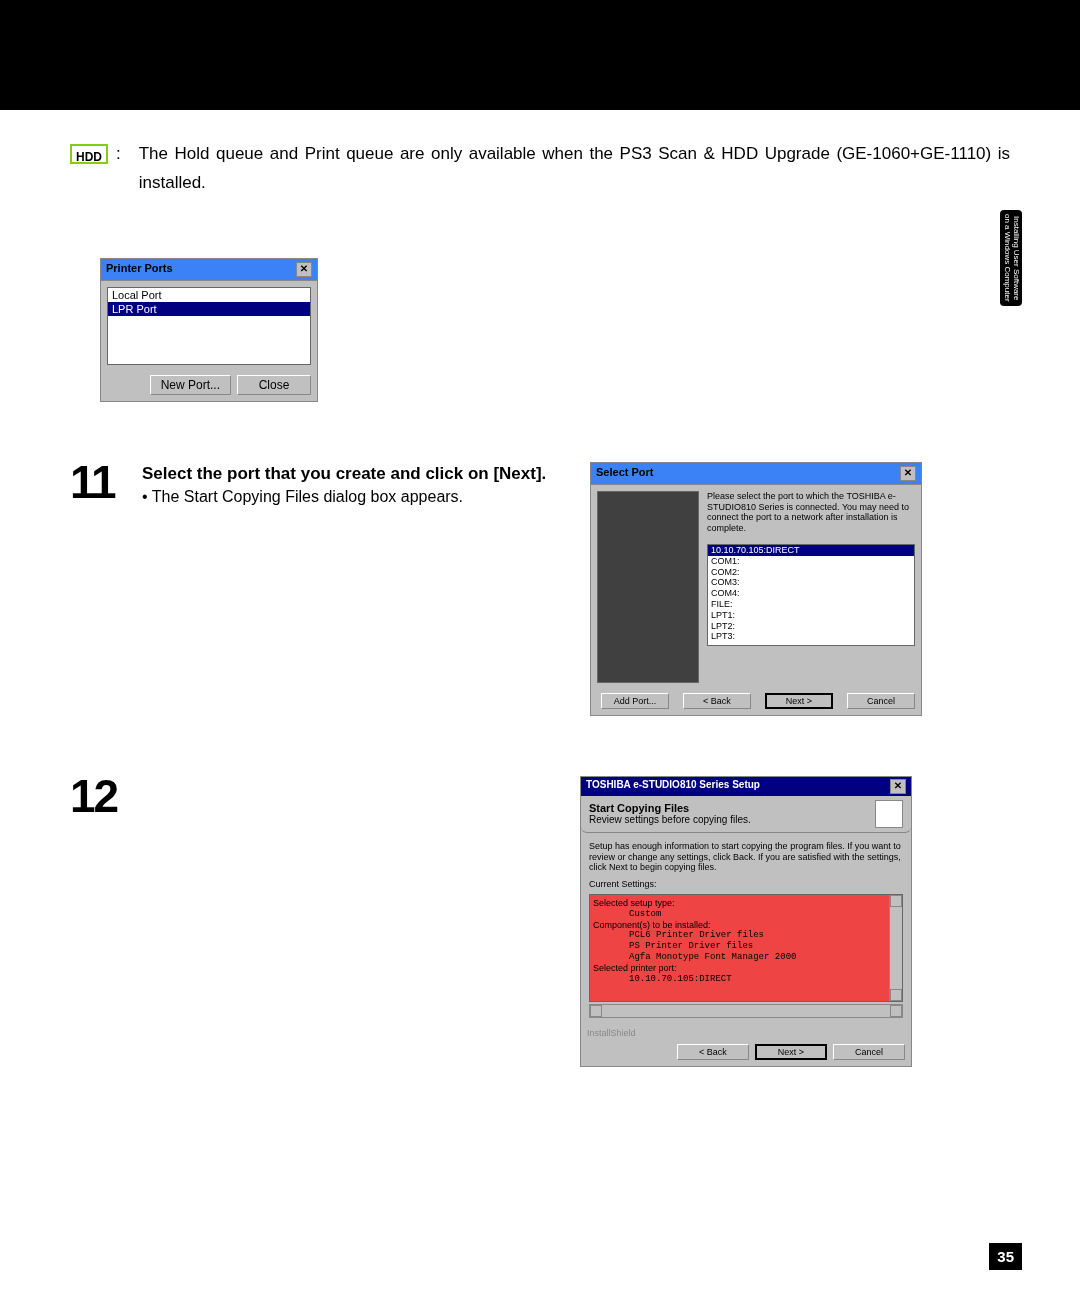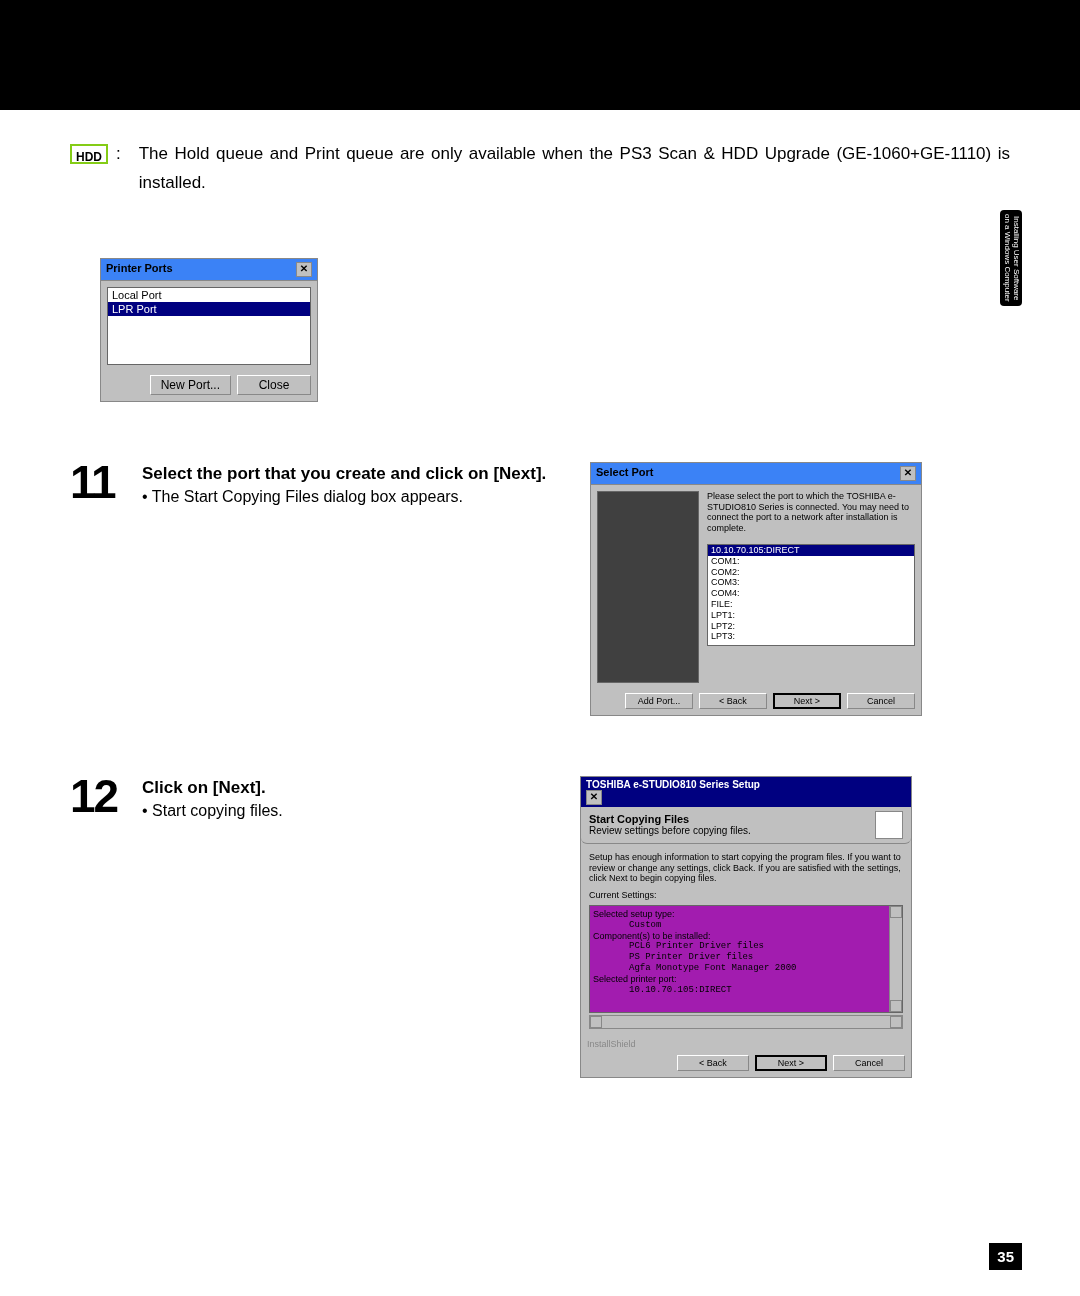--- a/index.html
+++ b/index.html
@@ -173,41 +173,40 @@
   .sp-list-item {
     padding: 0 3px;
   }
   .sp-list-item.sel {
     background: #000080;
     color: #fff;
   }
   .sp-buttons {
     display: flex;
     justify-content: flex-end;
-    gap: 6px;
+    gap: 14px;
     padding: 4px 6px 6px 6px;
   }
   .sp-buttons .win-btn {
     min-width: 46px;
     font-size: 9px;
   }
   
   .dlg-scf {
     width: 330px;
     margin-left: 30px;
   }
   .scf-title {
     background: #000080;
     color: #fff;
     padding: 2px 5px;
     font-weight: bold;
     font-size: 10px;
     display: flex;
     justify-content: space-between;
-    flex-direction: column;
   }
   .scf-header {
     background: #c0c0c0;
     padding: 4px 8px;
     display: flex;
     justify-content: space-between;
     align-items: center;
     border-bottom: 1px solid #888;
     border-radius: 6px;
   }
@@ -223,21 +222,21 @@
     height: 26px;
     border: 1px solid #888;
     background: #fff;
   }
   .scf-body {
     padding: 8px;
     font-size: 9px;
     line-height: 1.2;
   }
   .scf-settings-box {
-    background: #a21caf;
+    background: #ef4444;
     border: 1px solid #666;
     height: 100px;
     margin-top: 4px;
     padding: 3px;
     font-size: 9px;
     position: relative;
   }
   .scf-indent-2 { padding-left: 36px; font-family: Liberation Mono, monospace; }
   .scroll-v {
     position: absolute;
@@ -374,24 +373,20 @@
         <div class="win-btn">&lt; Back</div>
         <div class="win-btn default">Next &gt;</div>
         <div class="win-btn">Cancel</div>
       </div>
     </div>
   </div>
 
   <div class="step-row">
     <div class="step-text-col">
       <div class="step-num">12</div>
-      <div class="step-desc">
-        <div class="step-head">Click on [Next].</div>
-        <div class="step-sub">Start copying files.</div>
-      </div>
     </div>
 
     <div class="screenshot dlg-scf">
       <div class="scf-title">
         <span>TOSHIBA e-STUDIO810 Series Setup</span>
         <span class="dlg-close-x" style="background:#c0c0c0;color:#000;">✕</span>
       </div>
       <div class="scf-header">
         <div class="scf-header-text">
           <div class="scf-header-bold">Start Copying Files</div>

